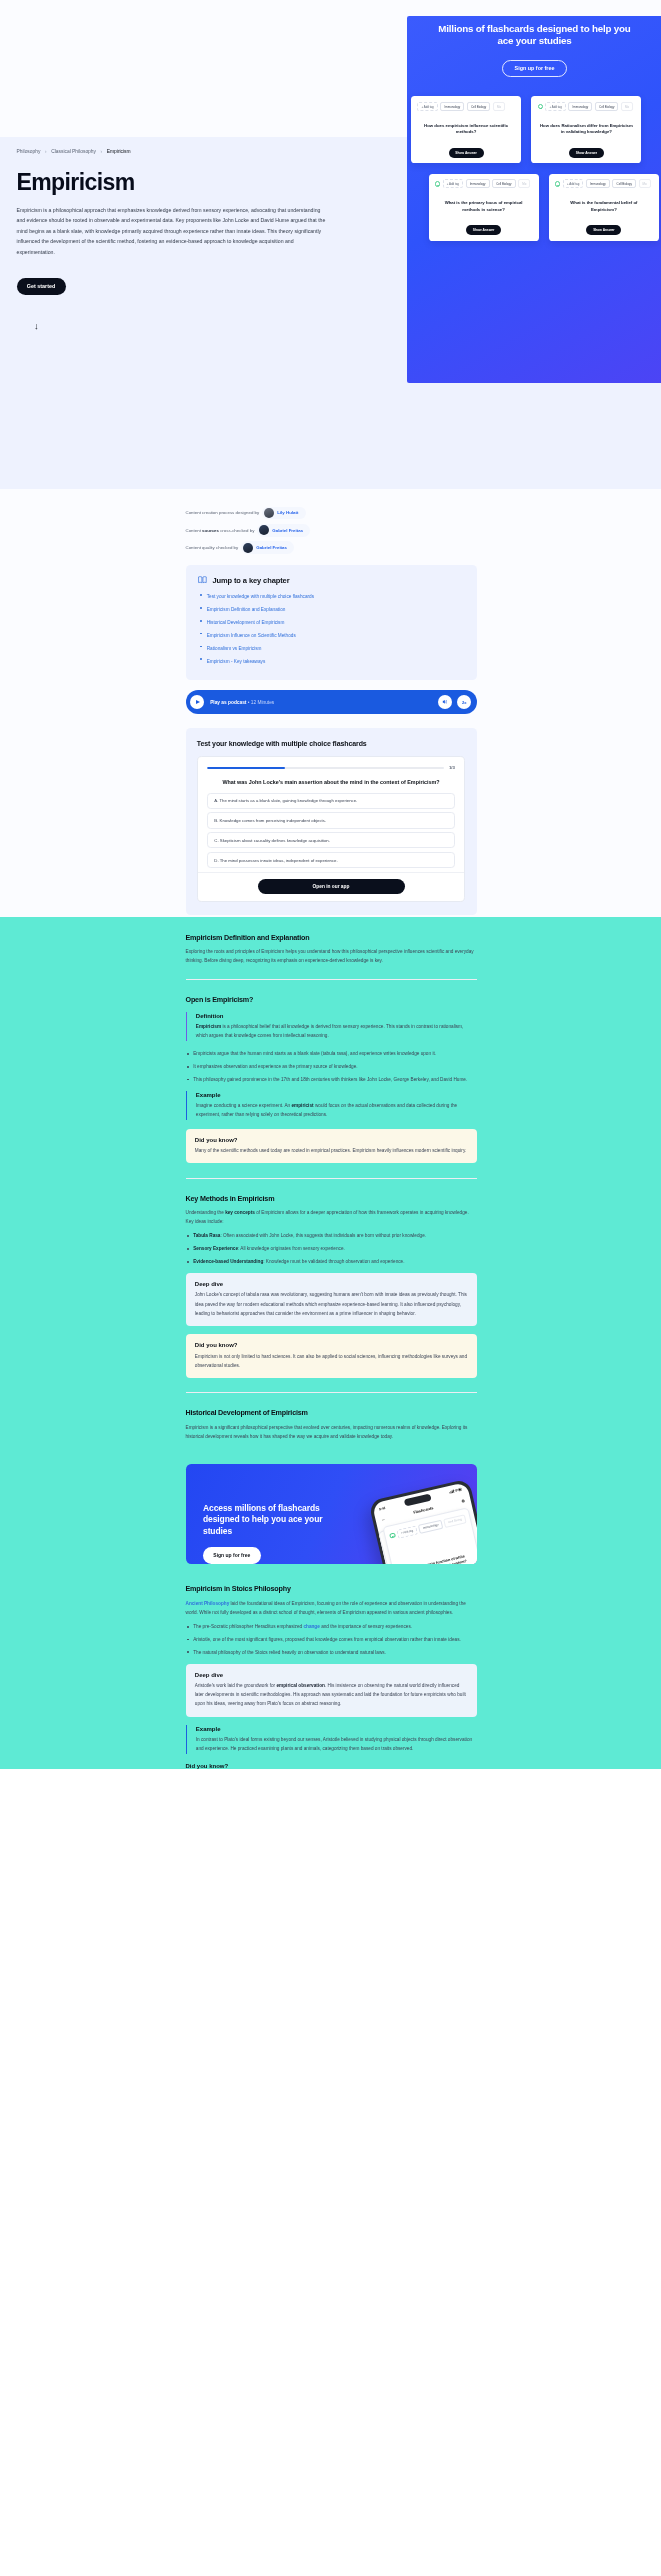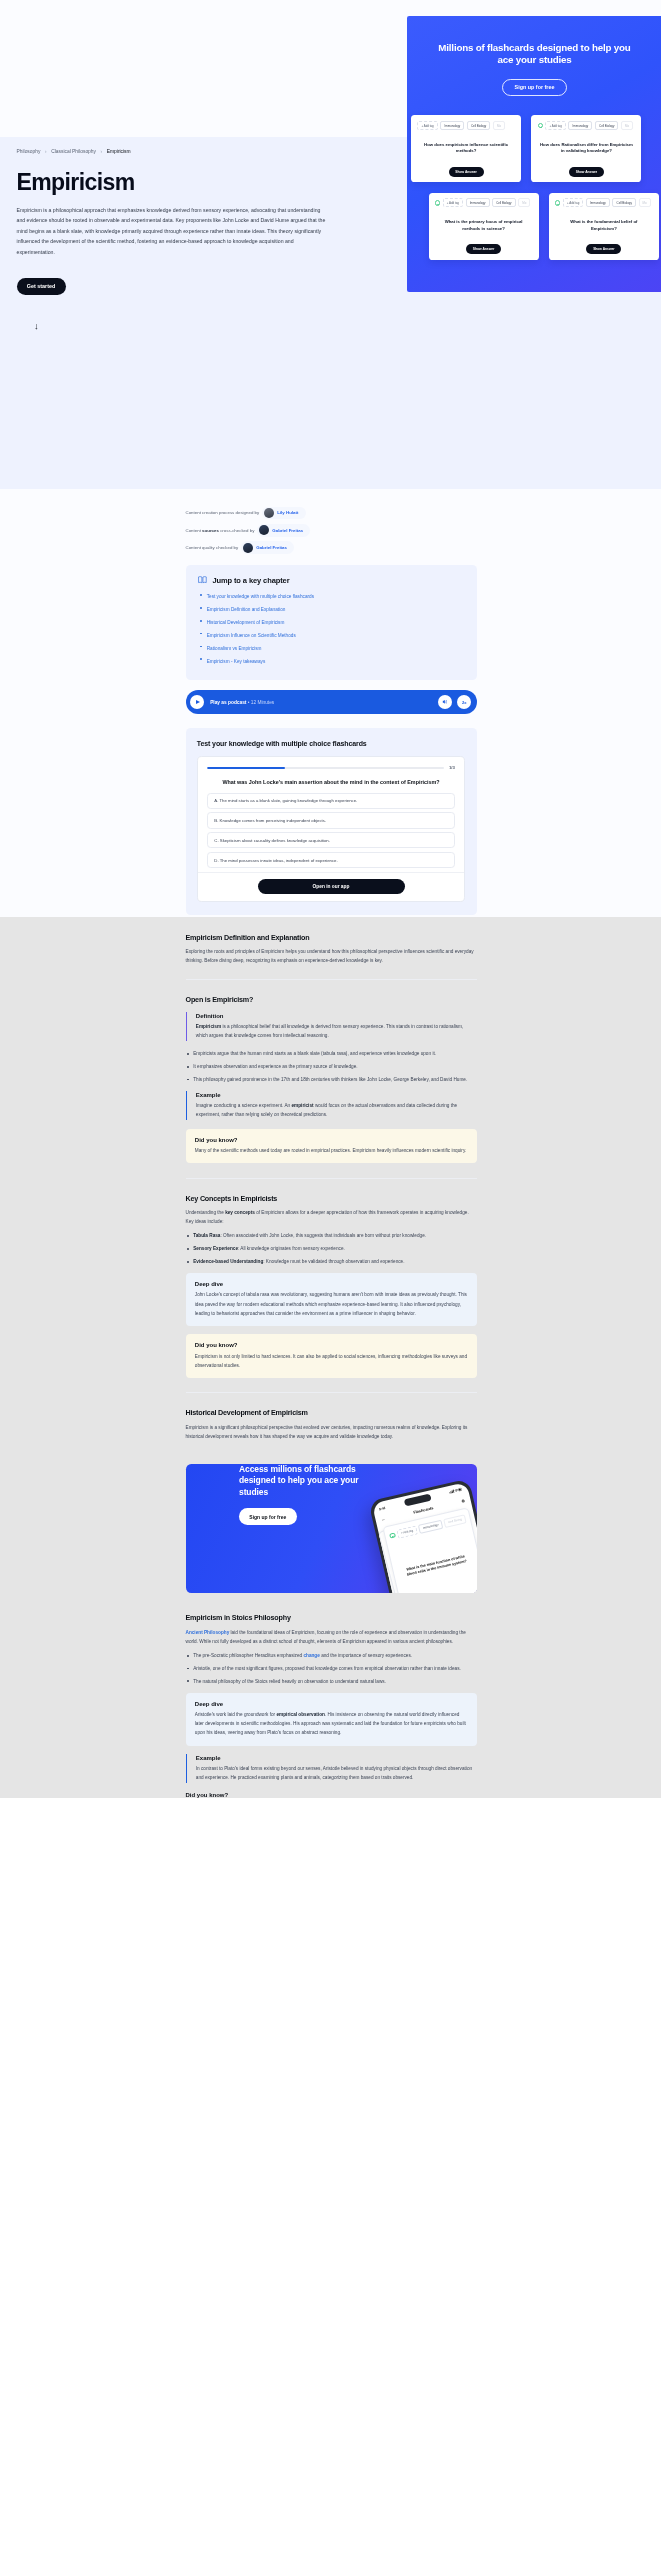--- a/index.html
+++ b/index.html
@@ -41,25 +41,25 @@
   .btn-dark {
     display: inline-block; margin-top: 20.6px;
     background: #0a0f1c; color: #fff; font-size: 5.4px; font-weight: 600;
     padding: 5.7px 10.3px; border-radius: 15.5px; border: none; cursor: pointer;
     font-family: "Liberation Sans", sans-serif;
   }
   .scroll-arrow { margin: 26px 0 0 17.5px; font-size: 9.3px; color: #0d1117; }
 
   
   .hero-right {
-    position: absolute; top: 15.5px; right: 0; width: 255px; height: 276px;
+    position: absolute; top: 15.5px; right: 0; width: 255px; height: 367px;
     background: linear-gradient(150deg, #3b5bfd 0%, #2f53fb 45%, #4c44f5 100%);
     border-radius: 2.1px 0 0 2.1px;
     overflow: hidden;
-    padding-top: 26px;
+    padding-top: 7px;
   }
   .hero-right h2 {
     color: #fff; font-size: 9.8px; line-height: 1.32; font-weight: 700;
     text-align: center; letter-spacing: -0.2px; padding: 0 24px;
   }
   .btn-outline-white {
     display: block; margin: 11.3px auto 0; background: transparent; color: #fff;
     border: 0.6px solid rgba(255,255,255,0.85); border-radius: 15.5px;
     font-size: 5.4px; font-weight: 600; padding: 4.6px 11.3px; cursor: pointer;
     font-family: "Liberation Sans", sans-serif;
@@ -93,21 +93,21 @@
     text-align: center; font-size: 4.3px; font-weight: 700; color: #111827;
     line-height: 1.45; padding: 0 2.1px;
   }
   .fcard-btn {
     align-self: center; background: #0a0f1c; color: #fff; font-size: 3.3px;
     font-weight: 600; border-radius: 10.3px; padding: 3.1px 6.7px; border: none;
     cursor: pointer; font-family: "Liberation Sans", sans-serif;
   }
 
   
-  .content { width: 662px; background: #e5e5e5; }
+  .content { width: 662px; background: #5eead4; }
   .col { width: 291px; margin: 0 auto; }
 
   
   .credits-band { background: #fbfcff; padding: 17.5px 0 2.1px; }
   .credit-row { display: flex; align-items: center; gap: 0; font-size: 4.4px; color: #5b6474; margin-bottom: 4.6px; }
   .credit-label { margin-right: 3.1px; }
   .credit-label b { color: #2b3445; }
   .credit-chip {
     display: inline-flex; align-items: center; gap: 3.6px;
     background: #f4f7fe; border-radius: 10.3px; padding: 1.5px 7.2px 1.5px 1.5px;
@@ -199,23 +199,23 @@
   .box { border-radius: 4.1px; padding: 8.2px 9.3px; margin: 7.2px 0 8.2px; }
   .box.deep { background: #edf3fb; }
   .box.dyk { background: #fcf8e8; }
   .box h4 { font-size: 6px; font-weight: 700; color: #0d1117; margin-bottom: 3.1px; }
   .box p { margin-bottom: 0; }
   .divider { height: 0.5px; background: #eceef3; margin-top: 14.4px; }
 
   
   .cta-wrap { padding: 17.5px 0 5.2px; }
   .cta {
-    width: 291px; margin: 0 auto; height: 129px; border-radius: 5.2px;
+    width: 291px; margin: 0 auto; height: 100px; border-radius: 5.2px;
     background: linear-gradient(115deg, #2347f2 0%, #2f4ef6 48%, #5b3df0 100%);
-    position: relative; overflow: hidden; display: flex; align-items: flex-start; padding-left: 36px;
+    position: relative; overflow: hidden; display: flex; align-items: flex-end;
   }
   .cta-text { padding-left: 17.5px; width: 155px; }
   .cta-text h3 { color: #fff; font-size: 8.5px; font-weight: 700; line-height: 1.35; letter-spacing: -0.1px; }
   .btn-white {
     margin-top: 10.3px; background: #fff; color: #0d1117; border: none;
     font-size: 5px; font-weight: 600; padding: 5.2px 10.3px; border-radius: 15.5px;
     cursor: pointer; font-family: "Liberation Sans", sans-serif;
   }
   .phone {
     position: absolute; right: -11.3px; top: 24px; width: 103px; height: 160px;
@@ -428,21 +428,21 @@
         </div>
 
         <div class="box dyk">
           <h4>Did you know?</h4>
           <p>Many of the scientific methods used today are rooted in empirical practices. Empiricism heavily influences modern scientific inquiry.</p>
         </div>
         <div class="divider"></div>
       </section>
 
       <section class="section">
-        <h2>Key Concepts in Empiricists</h2>
+        <h2>Key Methods in Empiricism</h2>
         <p><span>Understanding the </span><b>key concepts</b><span> of Empiricism allows for a deeper appreciation of how this framework operates in acquiring knowledge. Key ideas include:</span></p>
 
         <ul>
           <li><b>Tabula Rasa</b><span>: Often associated with John Locke, this suggests that individuals are born without prior knowledge.</span></li>
           <li><b>Sensory Experience</b><span>: All knowledge originates from sensory experience.</span></li>
           <li><b>Evidence-based Understanding</b><span>: Knowledge must be validated through observation and experience.</span></li>
         </ul>
 
         <div class="box deep">
           <h4>Deep dive</h4>

